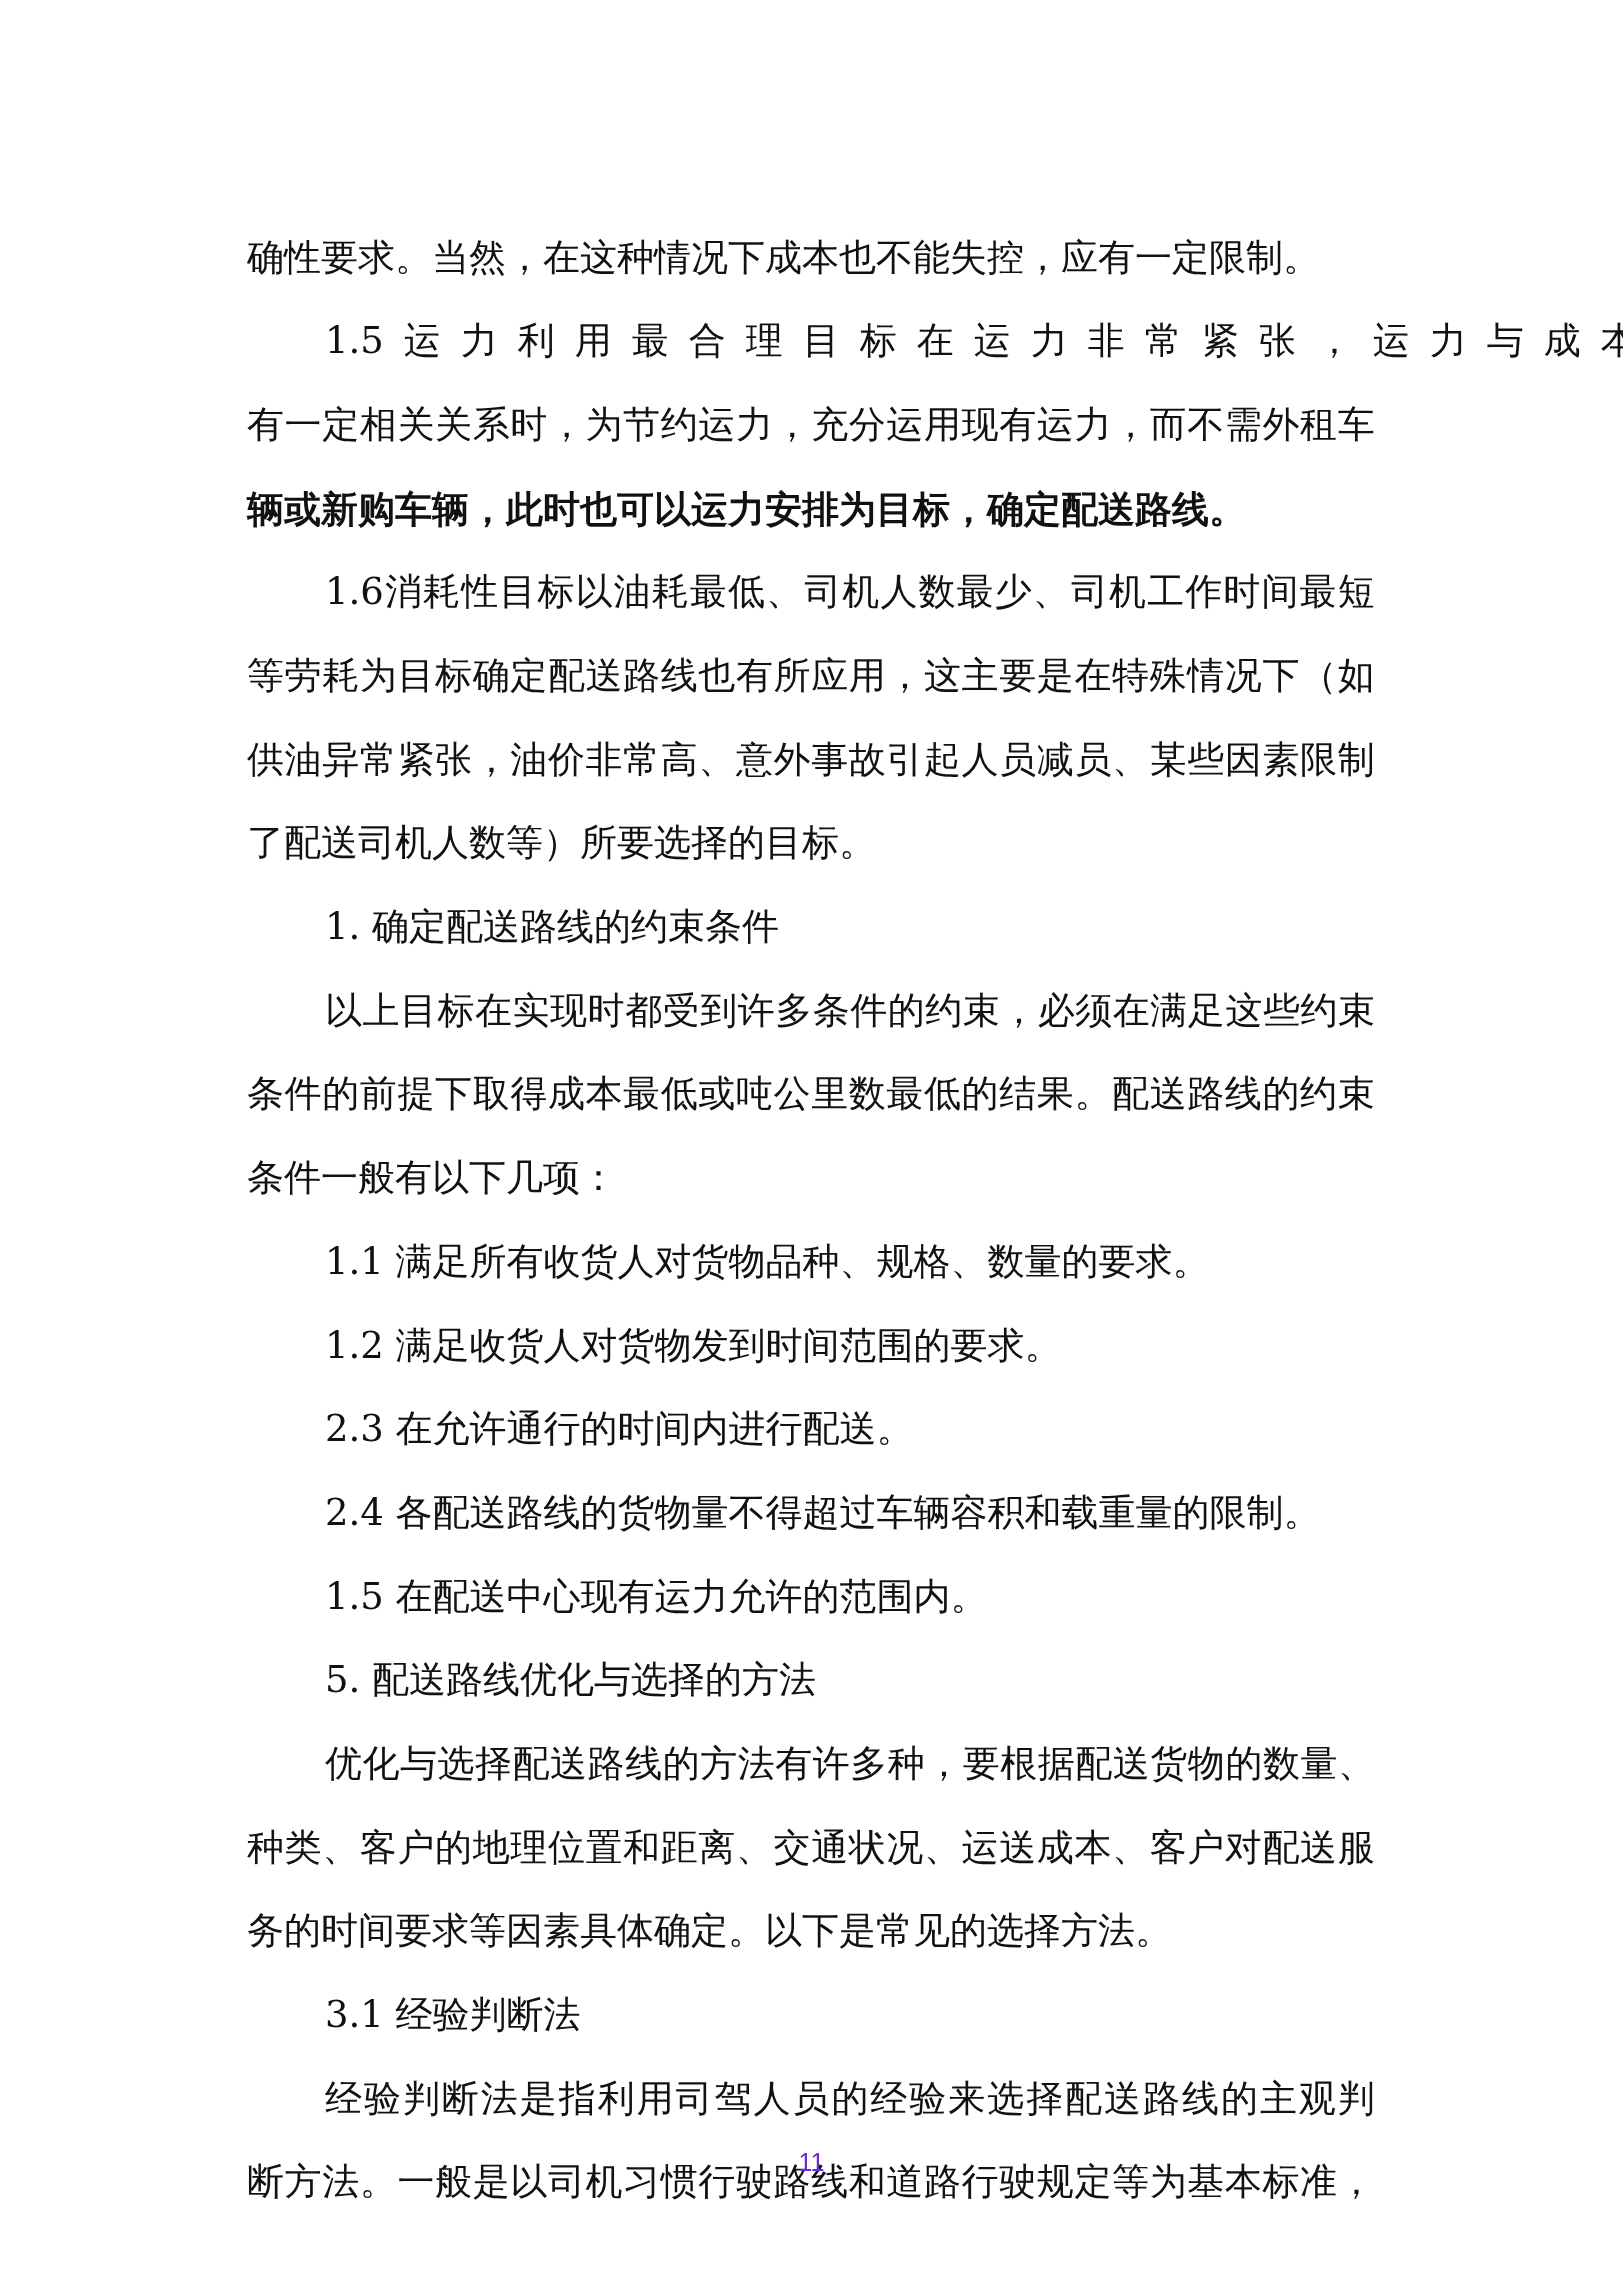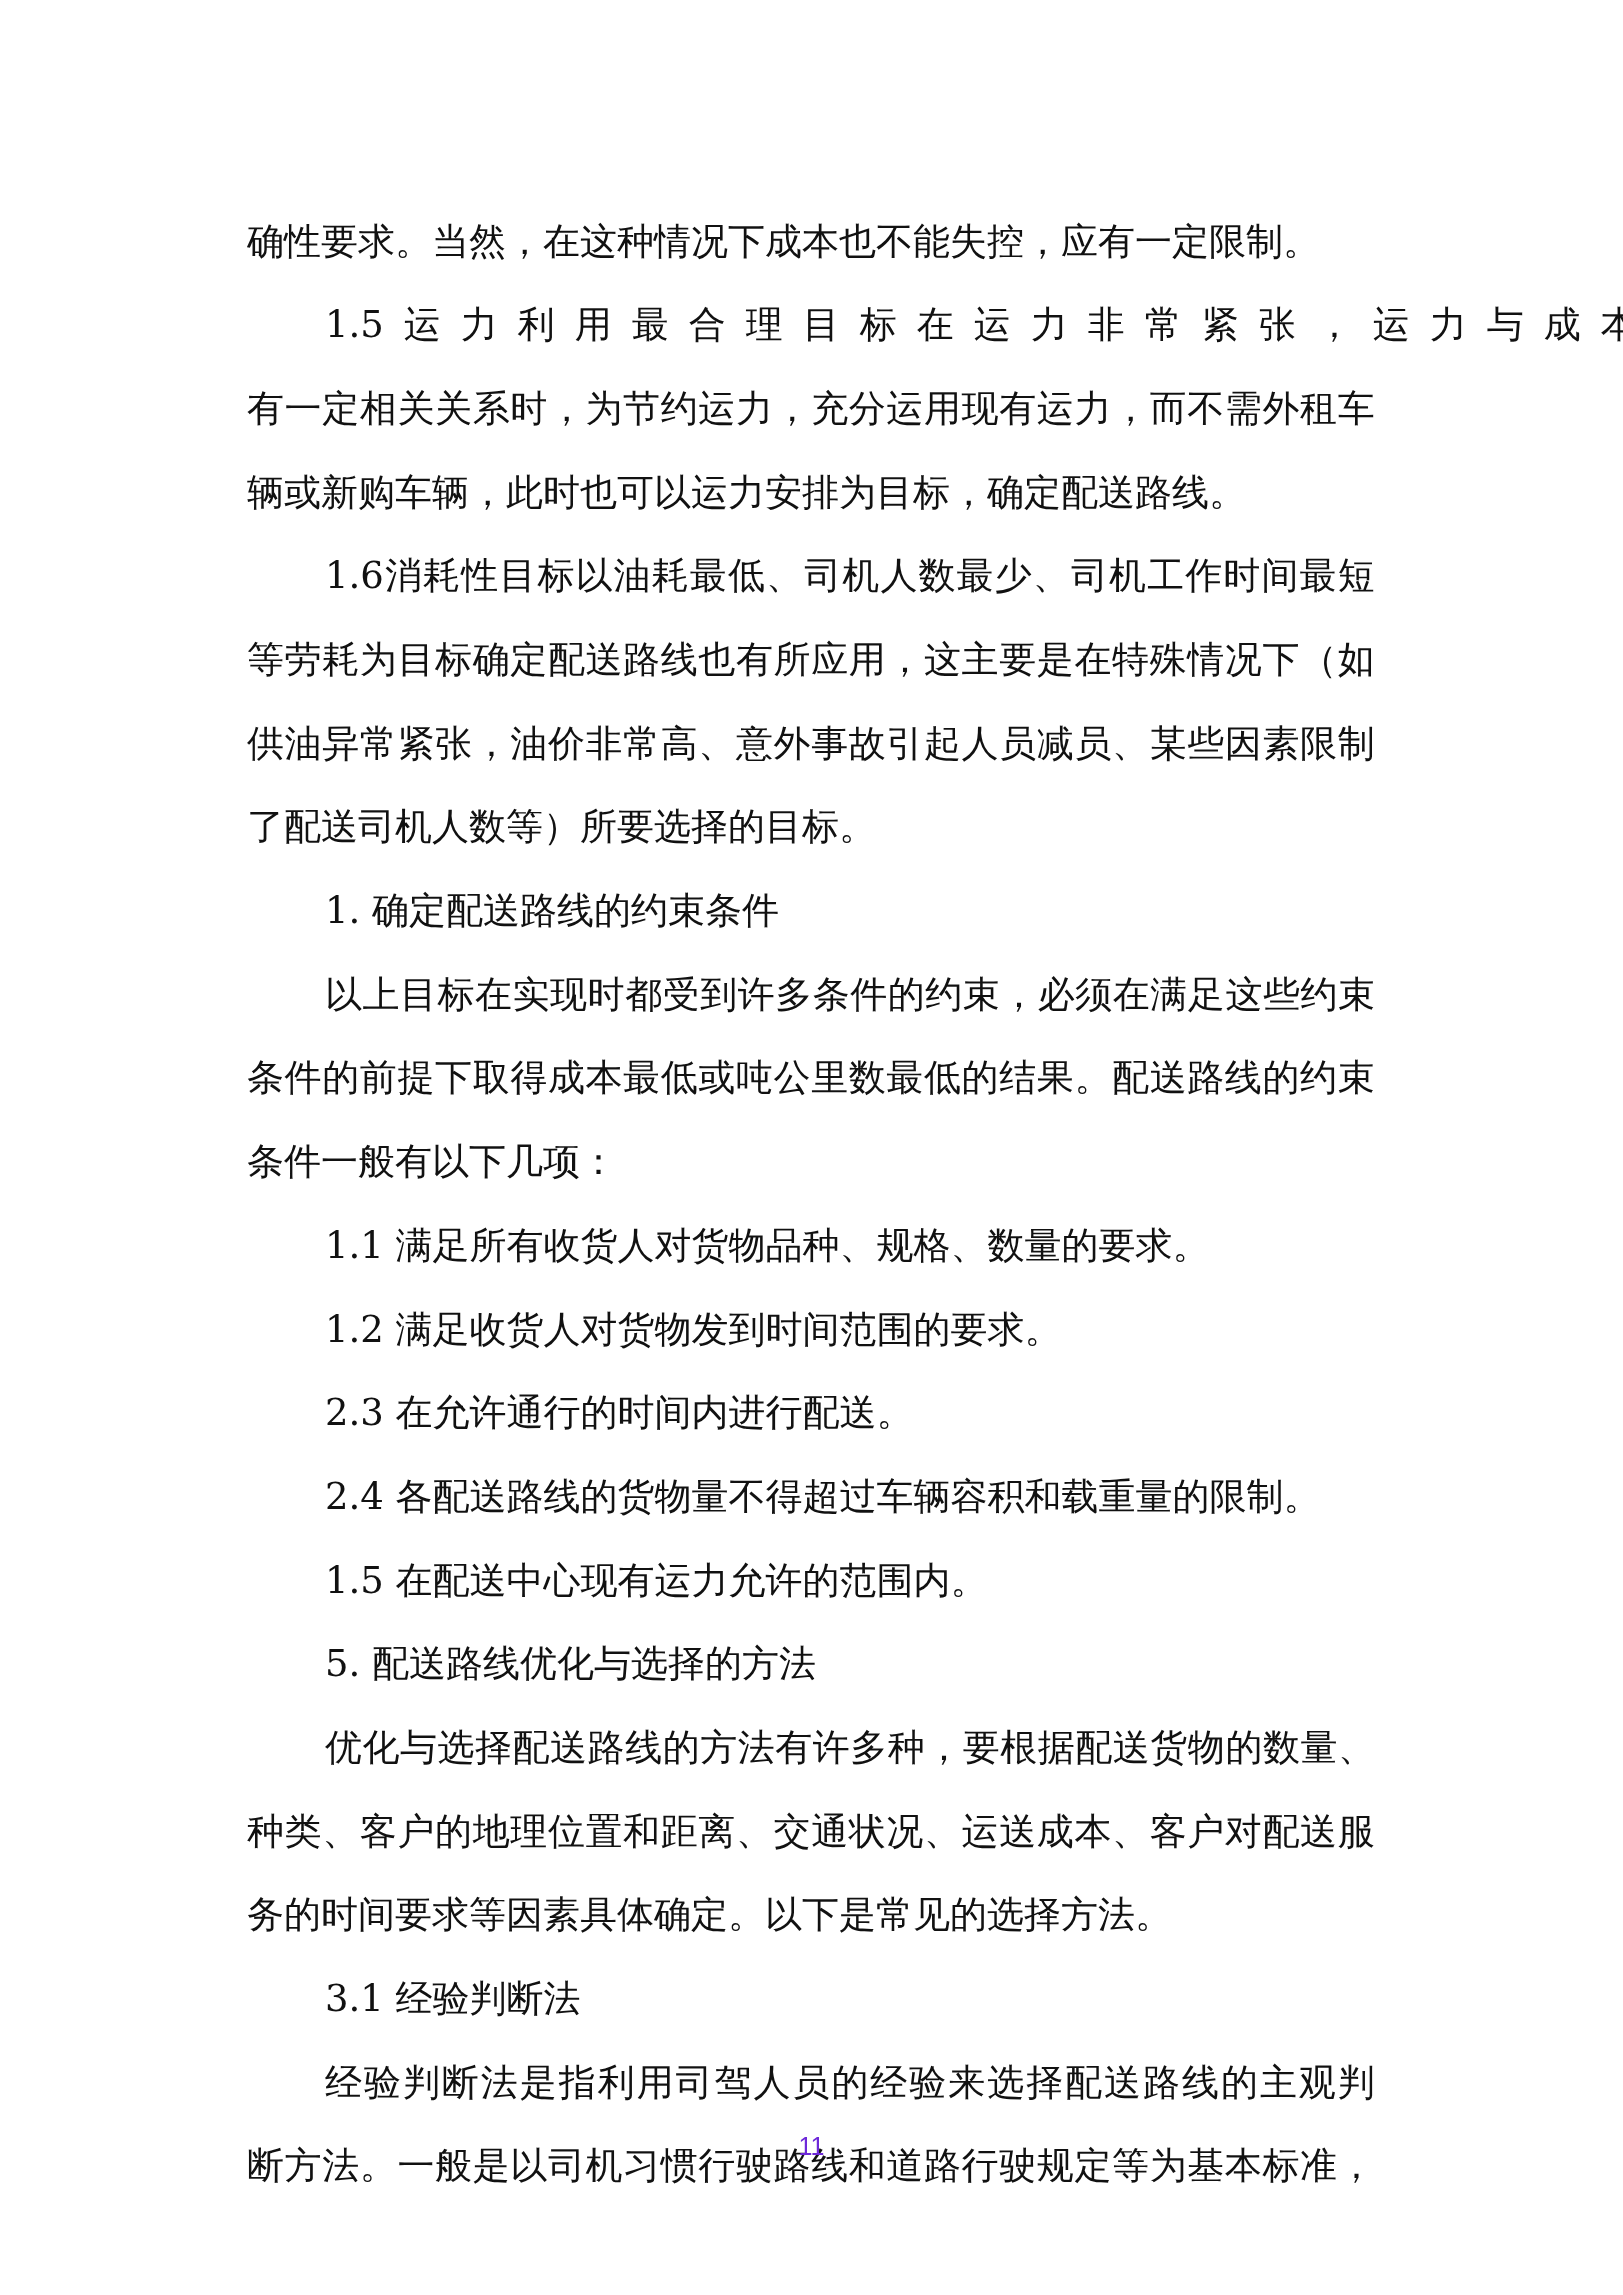--- a/index.html
+++ b/index.html
@@ -1,17 +1,17 @@
 <!DOCTYPE html>
 <html style="font-size:10.5px"><head>
 <meta charset="utf-8">
 <style>
   html, body { margin: 0; padding: 0; background: #ffffff; }
   body { width: 1623px; height: 2295px; position: relative; overflow: hidden; }
-  .page { position: absolute; left: 0; top: 0; width: 1623px; height: 2100px; background: #ffffff; }
+  .page { position: absolute; left: 0; top: 16px; width: 1623px; height: 2100px; background: #ffffff; }
   .line {
     position: absolute;
     left: 247px;
     width: 1128px;
     height: 46px;
     font-family: "DejaVu Serif", "Liberation Serif", serif;
     font-size: 37px;
     line-height: 46px;
     color: #111111;
     white-space: nowrap;
@@ -90,21 +90,21 @@
         <span>运</span>
         <span>力</span>
         <span>，</span>
         <span>而</span>
         <span>不</span>
         <span>需</span>
         <span>外</span>
         <span>租</span>
         <span>车</span>
       </div>
-      <div class="line" style="top: 470px;">辆或新购车辆，此时也可以运力安排为目标，确定配送路线。</div>
+      <div class="line" style="top: 470px; font-weight: bold;">辆或新购车辆，此时也可以运力安排为目标，确定配送路线。</div>
       <div class="line indent full" style="top: 553px; display: flex; justify-content: space-between;">
         <span>1.6 </span>
         <span>消</span>
         <span>耗</span>
         <span>性</span>
         <span>目</span>
         <span>标</span>
         <span>以</span>
         <span>油</span>
         <span>耗</span>

